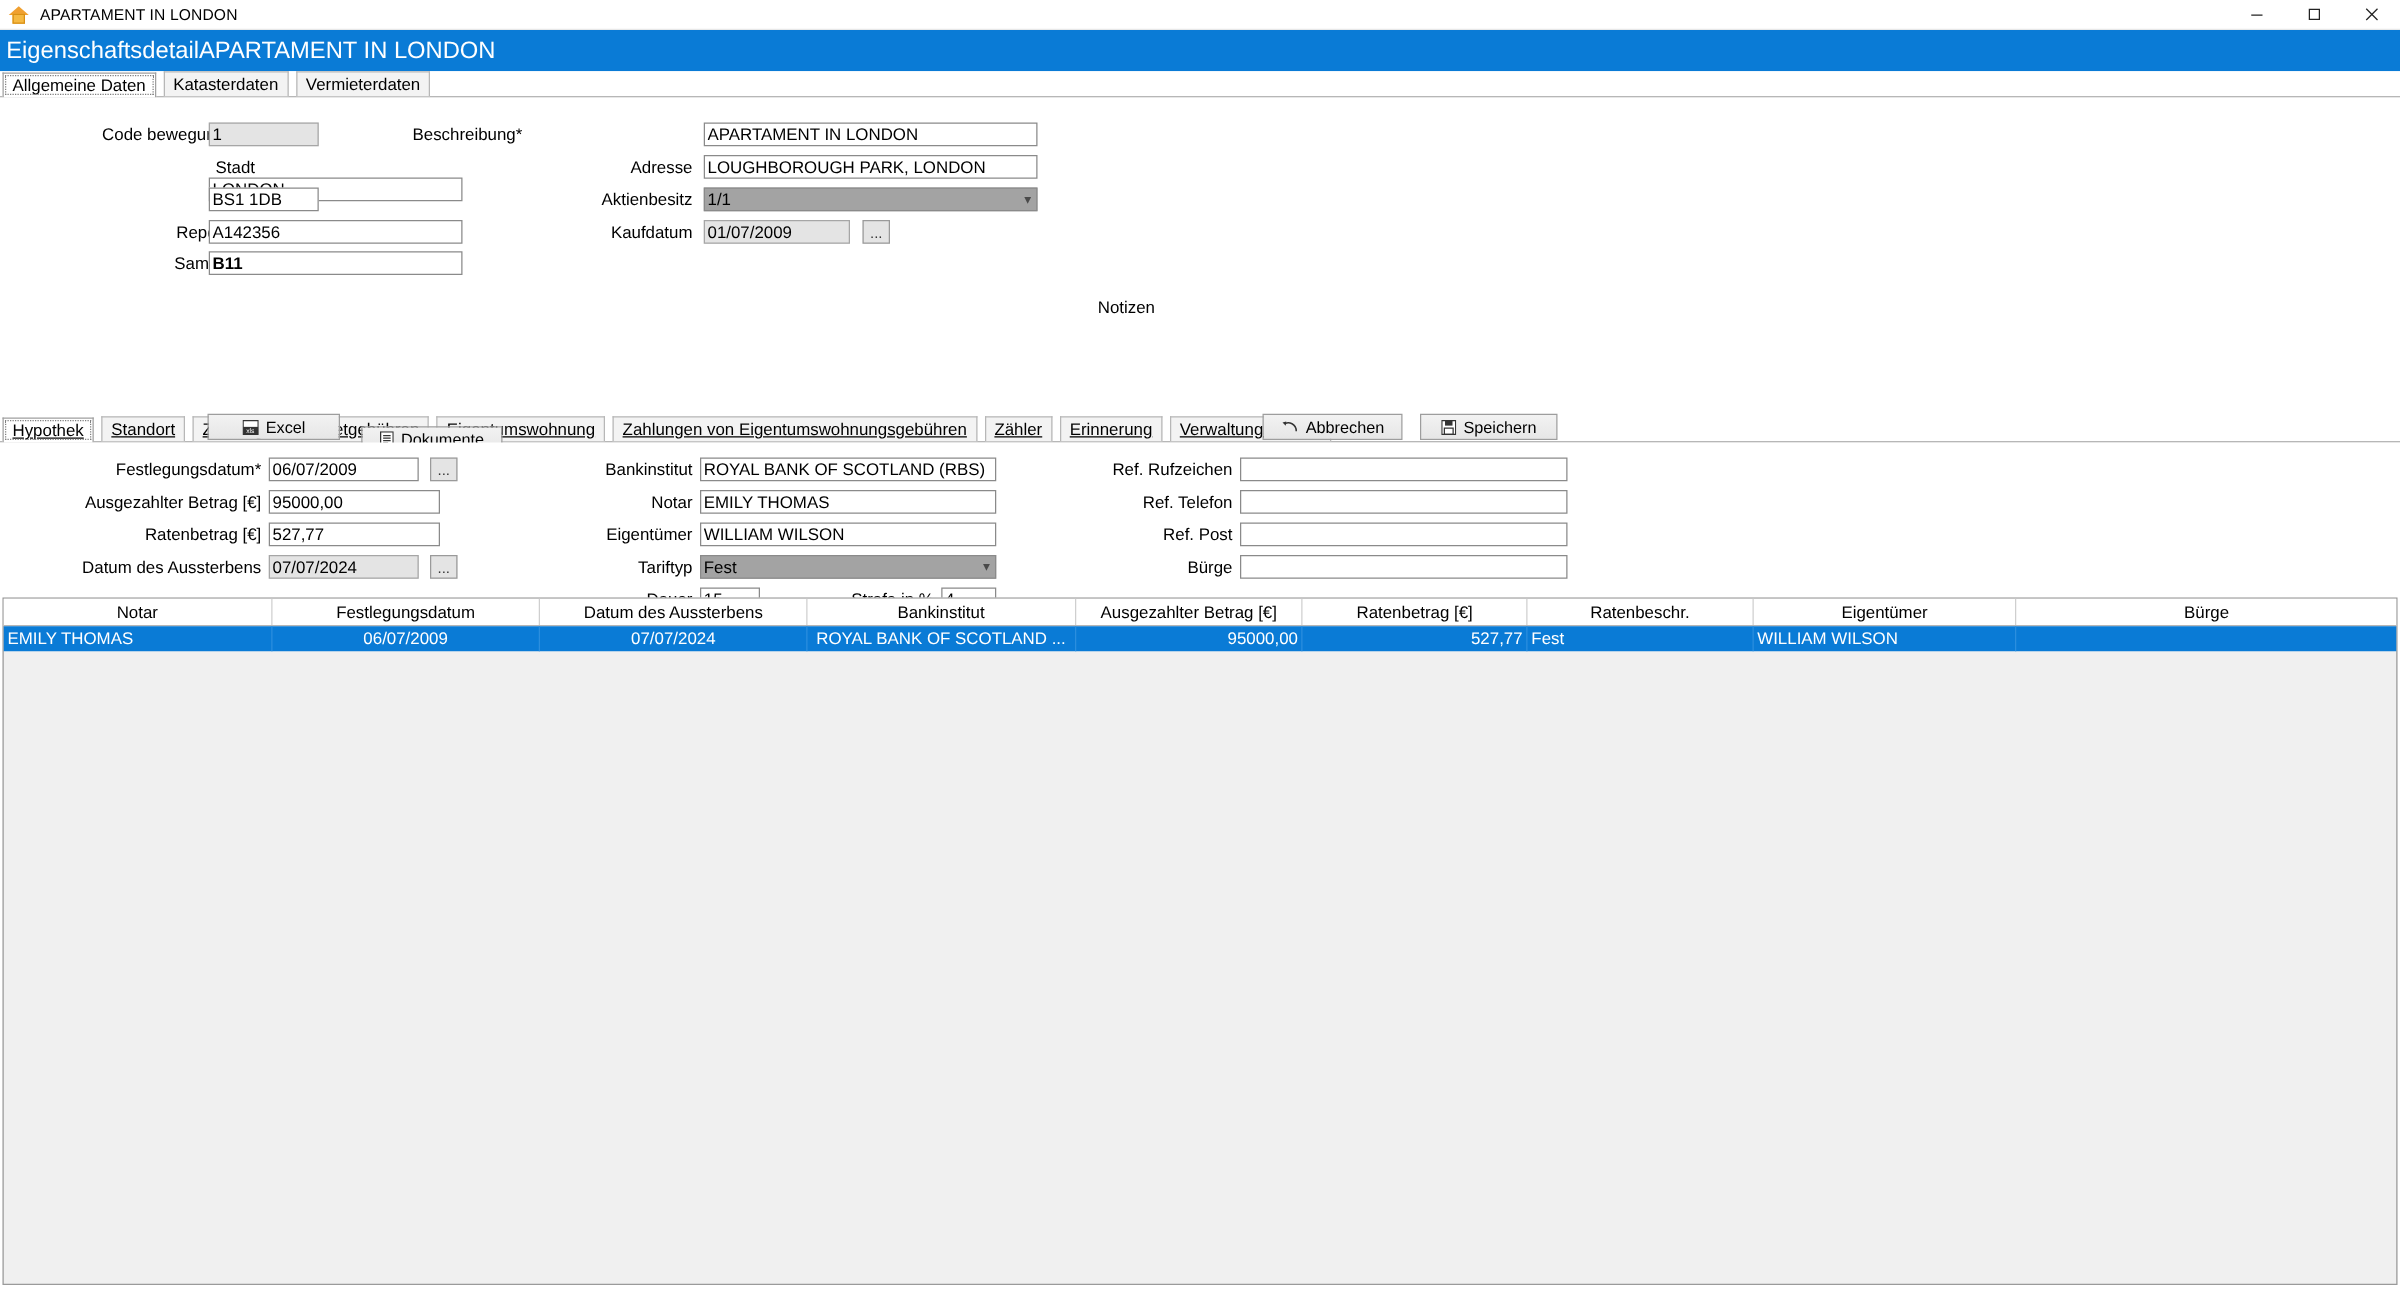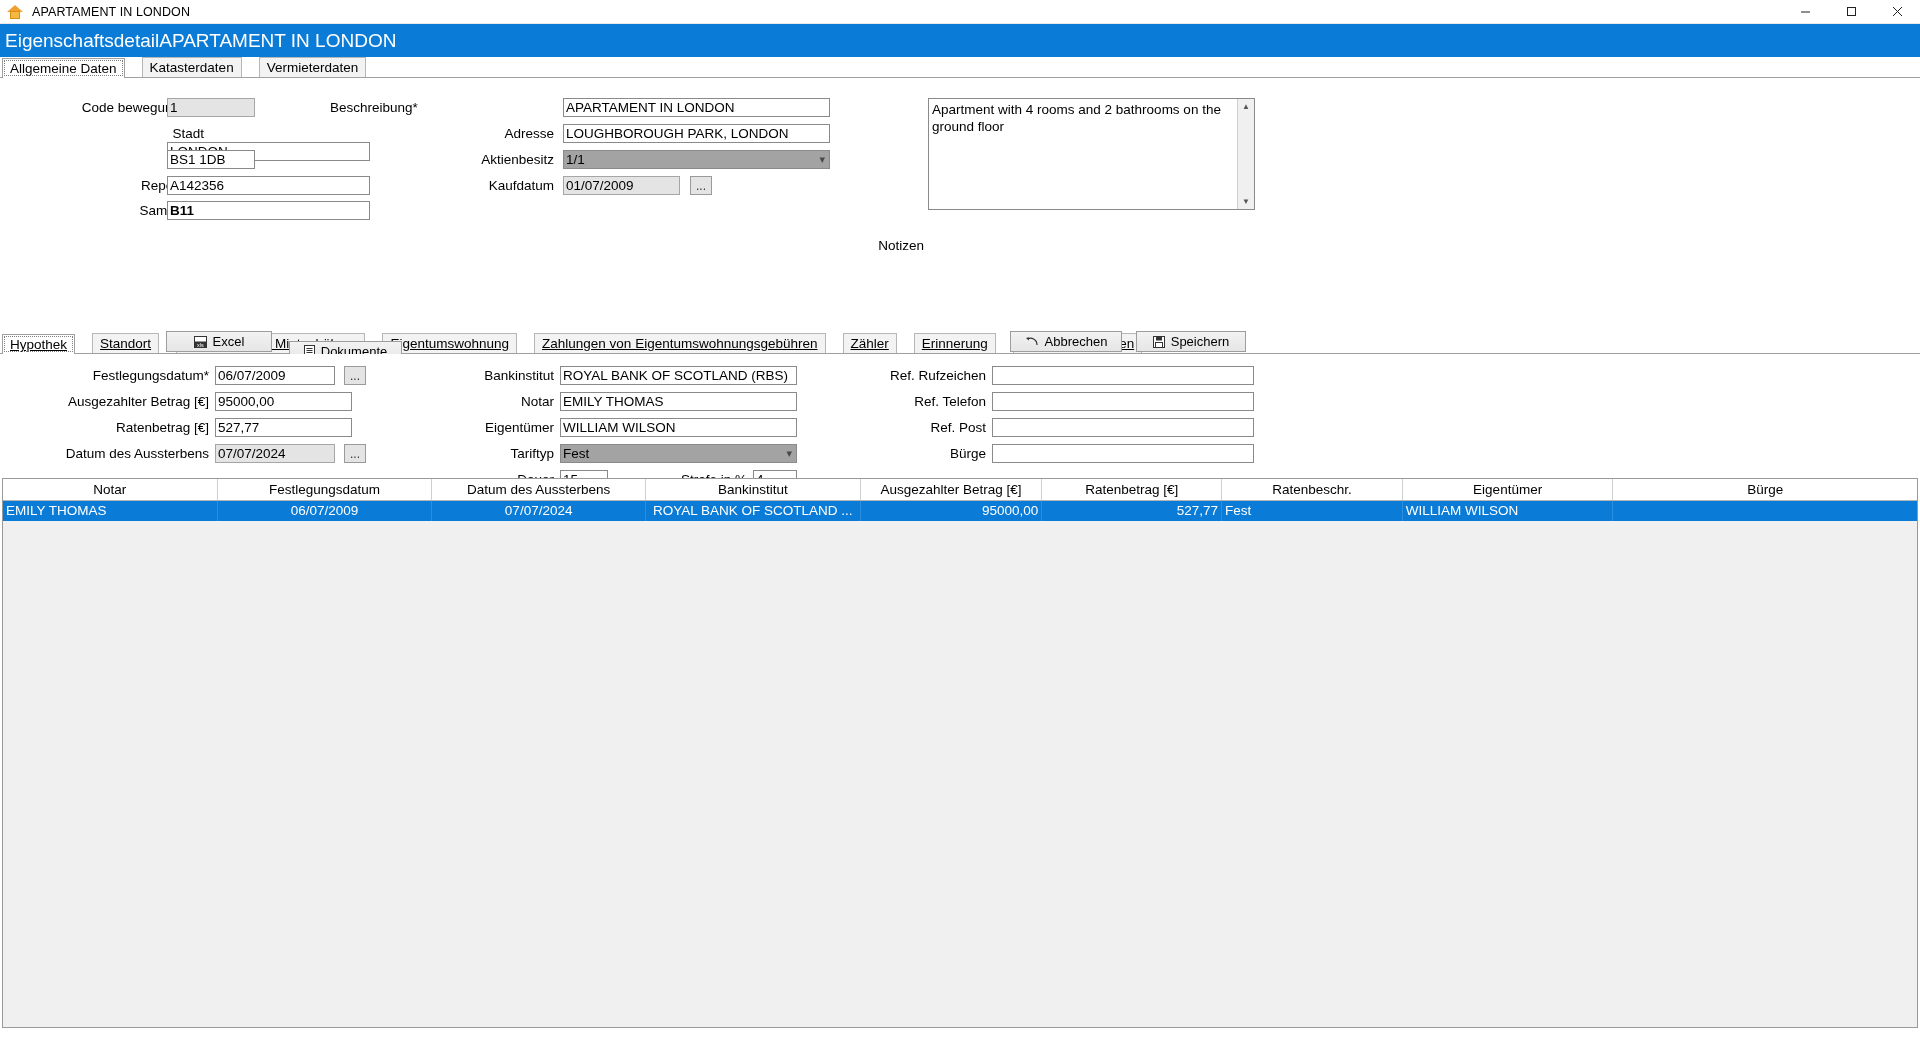--- a/index.html
+++ b/index.html
@@ -82,21 +82,21 @@
     box-sizing: border-box;
   }
   .tab {
     font-size: 13.5px;
     line-height: 19px;
     height: 20px;
     padding: 0 7px;
     border: 1px solid #b7b7b7;
     border-bottom: none;
     background: #f3f3f3;
-    margin-right: 17px;
+    margin-right: 6px;
     box-sizing: border-box;
     color: #000;
     white-space: nowrap;
   }
   .tab.active {
     background: #ffffff;
     border-color: #a0a0a0;
     position: relative;
     top: 1px;
     outline: 1px dotted #808080;
@@ -325,27 +325,20 @@
   </div>
 
   <div class="row" style="left:330px; top:100px; width:230px; justify-content:flex-end;">
     <span class="lbl">Kaufdatum</span>
   </div>
   <input class="inp ro" style="position: absolute; left: 563px; top: 98px; width: 117px;" readonly="" value="01/07/2009">
   <div class="dots-btn" style="position:absolute; left:686px; top:98px;">...</div>
 
   <div class="row" style="left:820px; top:160px; width:110px; justify-content:flex-end;">
     <span class="lbl">Notizen</span>
-  </div>
-  <div class="notes" style="position:absolute; left:928px; top:20px; width:327px; height:112px;">
-    <span>Apartment with 4 rooms and 2 bathrooms on the ground floor</span>
-    <div class="scroll">
-      <div class="arrow">▲</div>
-      <div class="arrow bot">▼</div>
-    </div>
   </div>
 
   <div class="btn" style="left:166px; top:253px; width:106px;">
     <span class="ico">
       <svg width="13" height="12" viewBox="0 0 13 12">
           <rect x="0.5" y="0.5" width="12" height="11" fill="#fff" stroke="#333"></rect>
           <rect x="0.5" y="5.5" width="12" height="6" fill="#333"></rect>
           <text x="6.3" y="10.6" font-size="5.4" fill="#fff" text-anchor="middle" font-family="Liberation Sans">xls</text>
         </svg>
     </span>

